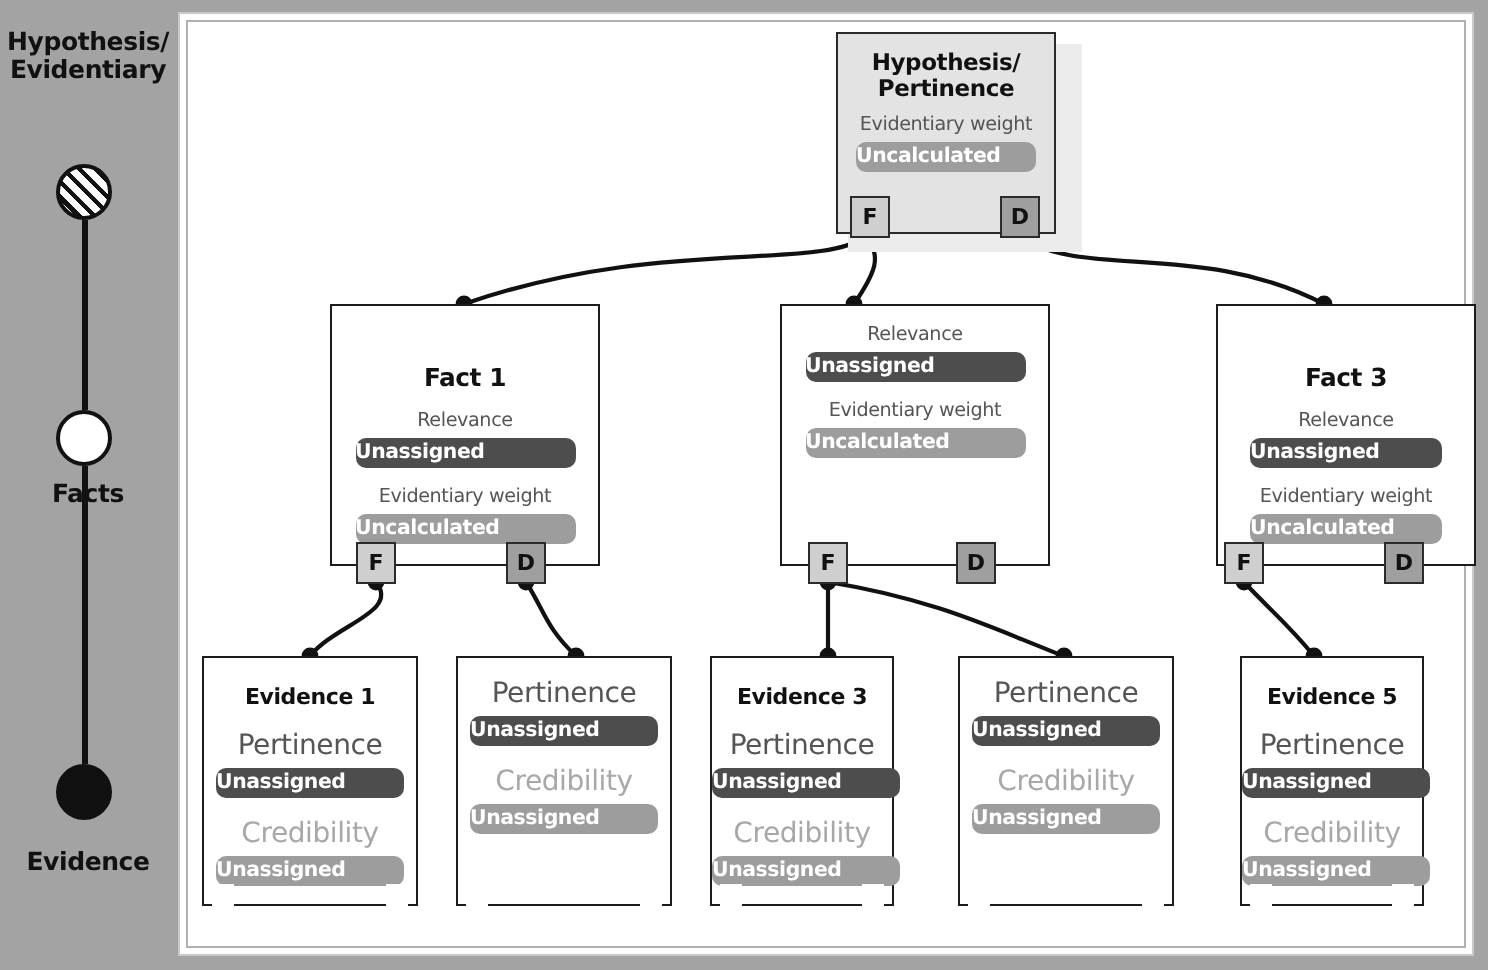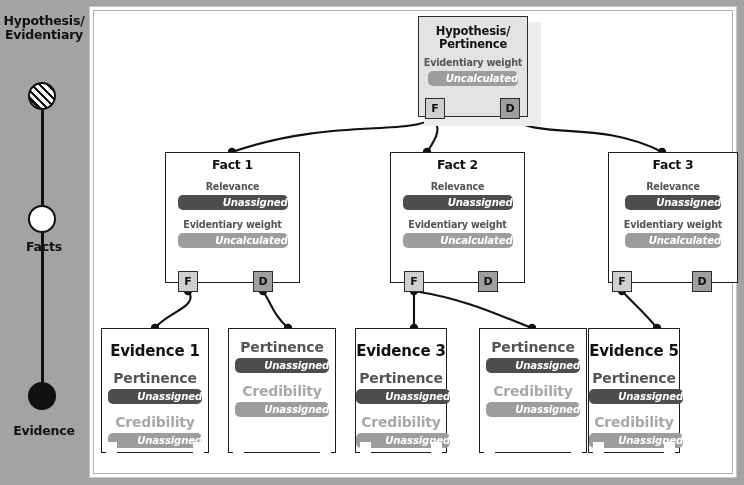--- a/index.html
+++ b/index.html
@@ -28,47 +28,47 @@
     border:1.5px solid #c9c9c9;box-sizing:border-box;background:#fff;}
   #frame-inner{position:absolute;left:3px;top:3px;right:3px;bottom:3px;
     border:1.5px solid #b0b0b0;box-sizing:border-box;pointer-events:none;}
 
   
   #links{position:absolute;left:0;top:0;width:744px;height:485px;pointer-events:none;}
 
   
   .node{position:absolute;box-sizing:border-box;background:#fff;}
   .node .title{font-weight:bold;color:#111;text-align:center;letter-spacing:-0.2px;}
-  .attr-label{text-align:center;font-weight:bold;letter-spacing:-0.2px;}
-  .pill{border-radius:5px;color:#fff;font-weight:bold;text-align:right;
-    letter-spacing:-0.2px;box-sizing:border-box;font-style:italic;}
+  .attr-label{text-align:center;font-weight:normal;letter-spacing:-0.2px;}
+  .pill{border-radius:5px;color:#fff;font-weight:bold;text-align:left;
+    letter-spacing:-0.2px;box-sizing:border-box;}
   .pill.dark{background:#4d4d4d;}
   .pill.light{background:#9d9d9d;}
   .label-dark{color:#555555;}
   .label-light{color:#a8a8a8;}
 
   
   #hypothesis{left:418px;top:16px;width:110px;height:101px;
     border:1.6px solid #2b2b2b;background:#e3e3e3;}
   #hyp-shadow{position:absolute;left:424px;top:22px;width:117px;height:104px;
     background:#ececec;}
   #hypothesis .title{font-size:11.5px;line-height:12.5px;margin-top:8px;}
   #hypothesis .attr-label{font-size:9.6px;margin-top:7px;}
   #hypothesis .pill{font-size:10.2px;line-height:15px;height:15px;
     margin:3px auto 0 auto;width:90px;}
 
   
   .fact{height:131px;border:1.4px solid #1c1c1c;}
-  .fact .title{font-size:12.4px;margin-top:4px;}
+  .fact .title{font-size:12.4px;margin-top:28px;}
   .fact .attr-label{font-size:9.6px;margin-top:9px;}
   .fact .pill{font-size:10.2px;line-height:15px;height:15px;margin:3px auto 0 auto;}
 
   
   .evidence{height:125px;border:1.4px solid #1c1c1c;}
-  .evidence .title{font-size:15px;margin-top:13px;}
+  .evidence .title{font-size:11px;margin-top:13px;}
   .evidence .attr-label{font-size:14px;margin-top:10px;}
   .evidence .pill{font-size:10.2px;line-height:15px;height:15px;margin:3px auto 0 auto;}
   
   .notch{position:absolute;bottom:-2px;width:11px;height:12px;background:#fff;}
   .notch.l{left:4px;}
   .notch.r{right:4px;}
 
   
   .handle{position:absolute;width:20px;height:21px;box-sizing:border-box;
     border:1.3px solid #2b2b2b;color:#111;font-weight:bold;font-size:11px;
@@ -146,21 +146,20 @@
     <div class="title">Fact 1</div>
     <div class="attr-label label-dark">Relevance</div>
     <div class="pill dark" style="width:110px;">Unassigned</div>
     <div class="attr-label label-dark">Evidentiary weight</div>
     <div class="pill light" style="width:110px;">Uncalculated</div>
   </div>
   <div class="handle f" style="left:178px;top:271px;">F</div>
   <div class="handle d" style="left:253px;top:271px;">D</div>
 
   <div class="node fact" style="left:390px;top:152px;width:135px;">
-    <div class="title">Fact 2</div>
     <div class="attr-label label-dark">Relevance</div>
     <div class="pill dark" style="width:110px;">Unassigned</div>
     <div class="attr-label label-dark">Evidentiary weight</div>
     <div class="pill light" style="width:110px;">Uncalculated</div>
   </div>
   <div class="handle f" style="left:404px;top:271px;">F</div>
   <div class="handle d" style="left:478px;top:271px;">D</div>
 
   <div class="node fact" style="left:608px;top:152px;width:130px;">
     <div class="title">Fact 3</div>
@@ -203,21 +202,21 @@
 
   <div class="node evidence" style="left:479px;top:328px;width:108px;">
     <div class="attr-label label-dark">Pertinence</div>
     <div class="pill dark" style="width:94px;">Unassigned</div>
     <div class="attr-label label-light">Credibility</div>
     <div class="pill light" style="width:94px;">Unassigned</div>
     <div class="notch l"></div>
     <div class="notch r"></div>
   </div>
 
-  <div class="node evidence" style="left:588px;top:328px;width:92px;">
+  <div class="node evidence" style="left:620px;top:328px;width:92px;">
     <div class="title">Evidence 5</div>
     <div class="attr-label label-dark">Pertinence</div>
     <div class="pill dark" style="width:94px;">Unassigned</div>
     <div class="attr-label label-light">Credibility</div>
     <div class="pill light" style="width:94px;">Unassigned</div>
     <div class="notch l"></div>
     <div class="notch r"></div>
   </div>
 
 </div>

